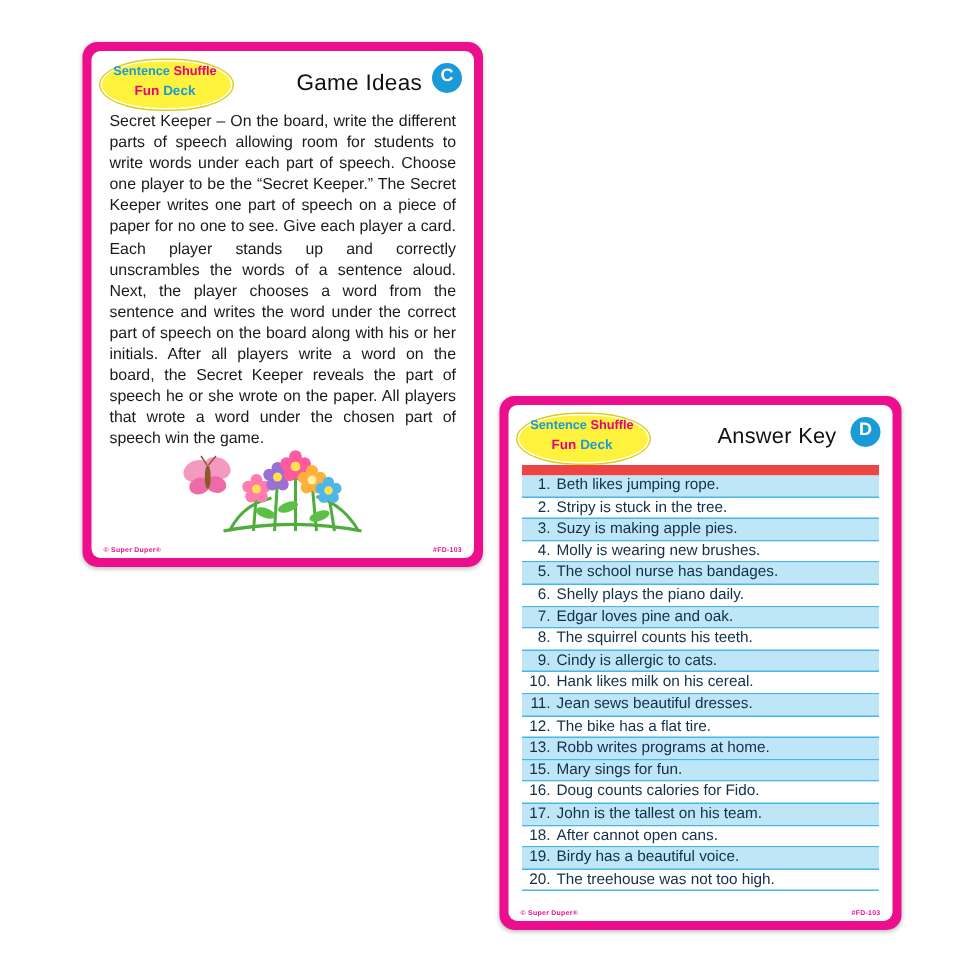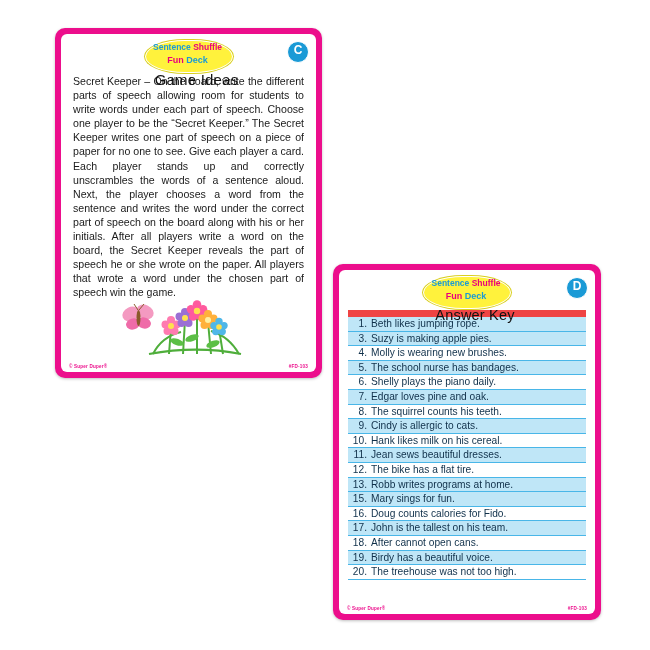--- a/index.html
+++ b/index.html
@@ -51,21 +51,20 @@
   }
 
   
   .card-header {
     display: flex;
     align-items: center;
     padding: 6px 8px 2px 6px;
     position: relative;
     height: 38px;
     box-sizing: border-box;
-    flex-direction: column;
   }
   .logo {
     width: 86px;
     height: 31px;
     position: relative;
     flex: 0 0 auto;
   }
   .logo .blob {
     position: absolute;
     left: 0; top: 0;
@@ -95,21 +94,21 @@
     font-size: 9px;
     font-weight: bold;
     line-height: 12px;
     white-space: nowrap;
   }
   .logo .l2 .w4 { color: #e8007d; }
   .logo .l2 .w5 { color: #1a9ad6; }
 
   .card-title {
     flex: 1 1 auto;
-    text-align: right;
+    text-align: center;
     font-size: 15px;
     color: #111111;
     letter-spacing: .2px;
     padding-left: 2px;
     padding-right: 20px;
     margin-left: 36px;
   }
   #card-answer-key .card-title { font-size: 14.5px; }
 
   .corner-badge {
@@ -303,20 +302,21 @@
           <span class="w4">Fun</span>
           <span class="w5">Deck</span>
         </div>
       </div>
       <div class="card-title">Answer Key</div>
       <div class="corner-badge">D</div>
     </div>
 
     <div class="answer-list" id="answer-list">
         <div class="answer-row odd"><span class="num">1.</span><span class="txt">Beth likes jumping rope.</span></div>
+        <div class="answer-row even"><span class="num">2.</span><span class="txt">Stripy is stuck in the tree.</span></div>
         <div class="answer-row odd"><span class="num">3.</span><span class="txt">Suzy is making apple pies.</span></div>
         <div class="answer-row even"><span class="num">4.</span><span class="txt">Molly is wearing new brushes.</span></div>
         <div class="answer-row odd"><span class="num">5.</span><span class="txt">The school nurse has bandages.</span></div>
         <div class="answer-row even"><span class="num">6.</span><span class="txt">Shelly plays the piano daily.</span></div>
         <div class="answer-row odd"><span class="num">7.</span><span class="txt">Edgar loves pine and oak.</span></div>
         <div class="answer-row even"><span class="num">8.</span><span class="txt">The squirrel counts his teeth.</span></div>
         <div class="answer-row odd"><span class="num">9.</span><span class="txt">Cindy is allergic to cats.</span></div>
         <div class="answer-row even"><span class="num">10.</span><span class="txt">Hank likes milk on his cereal.</span></div>
         <div class="answer-row odd"><span class="num">11.</span><span class="txt">Jean sews beautiful dresses.</span></div>
         <div class="answer-row even"><span class="num">12.</span><span class="txt">The bike has a flat tire.</span></div>

